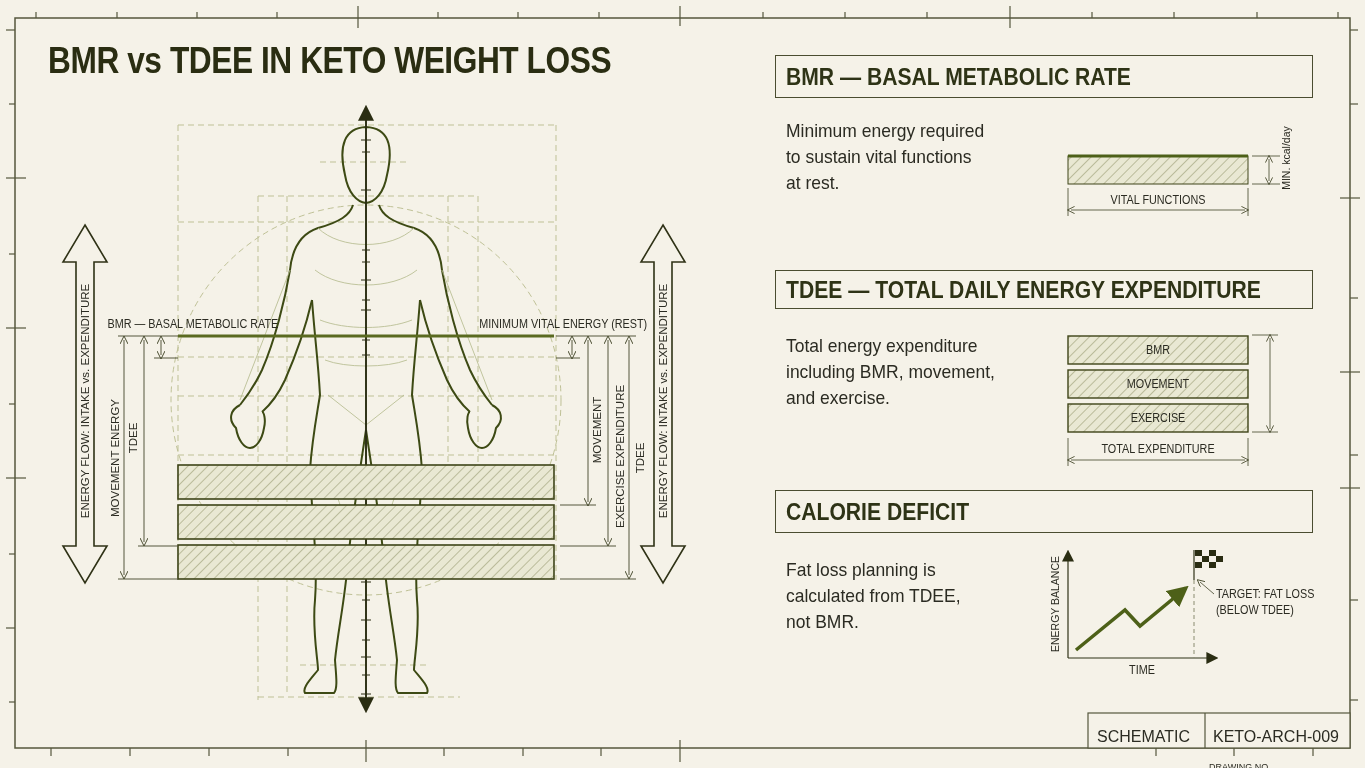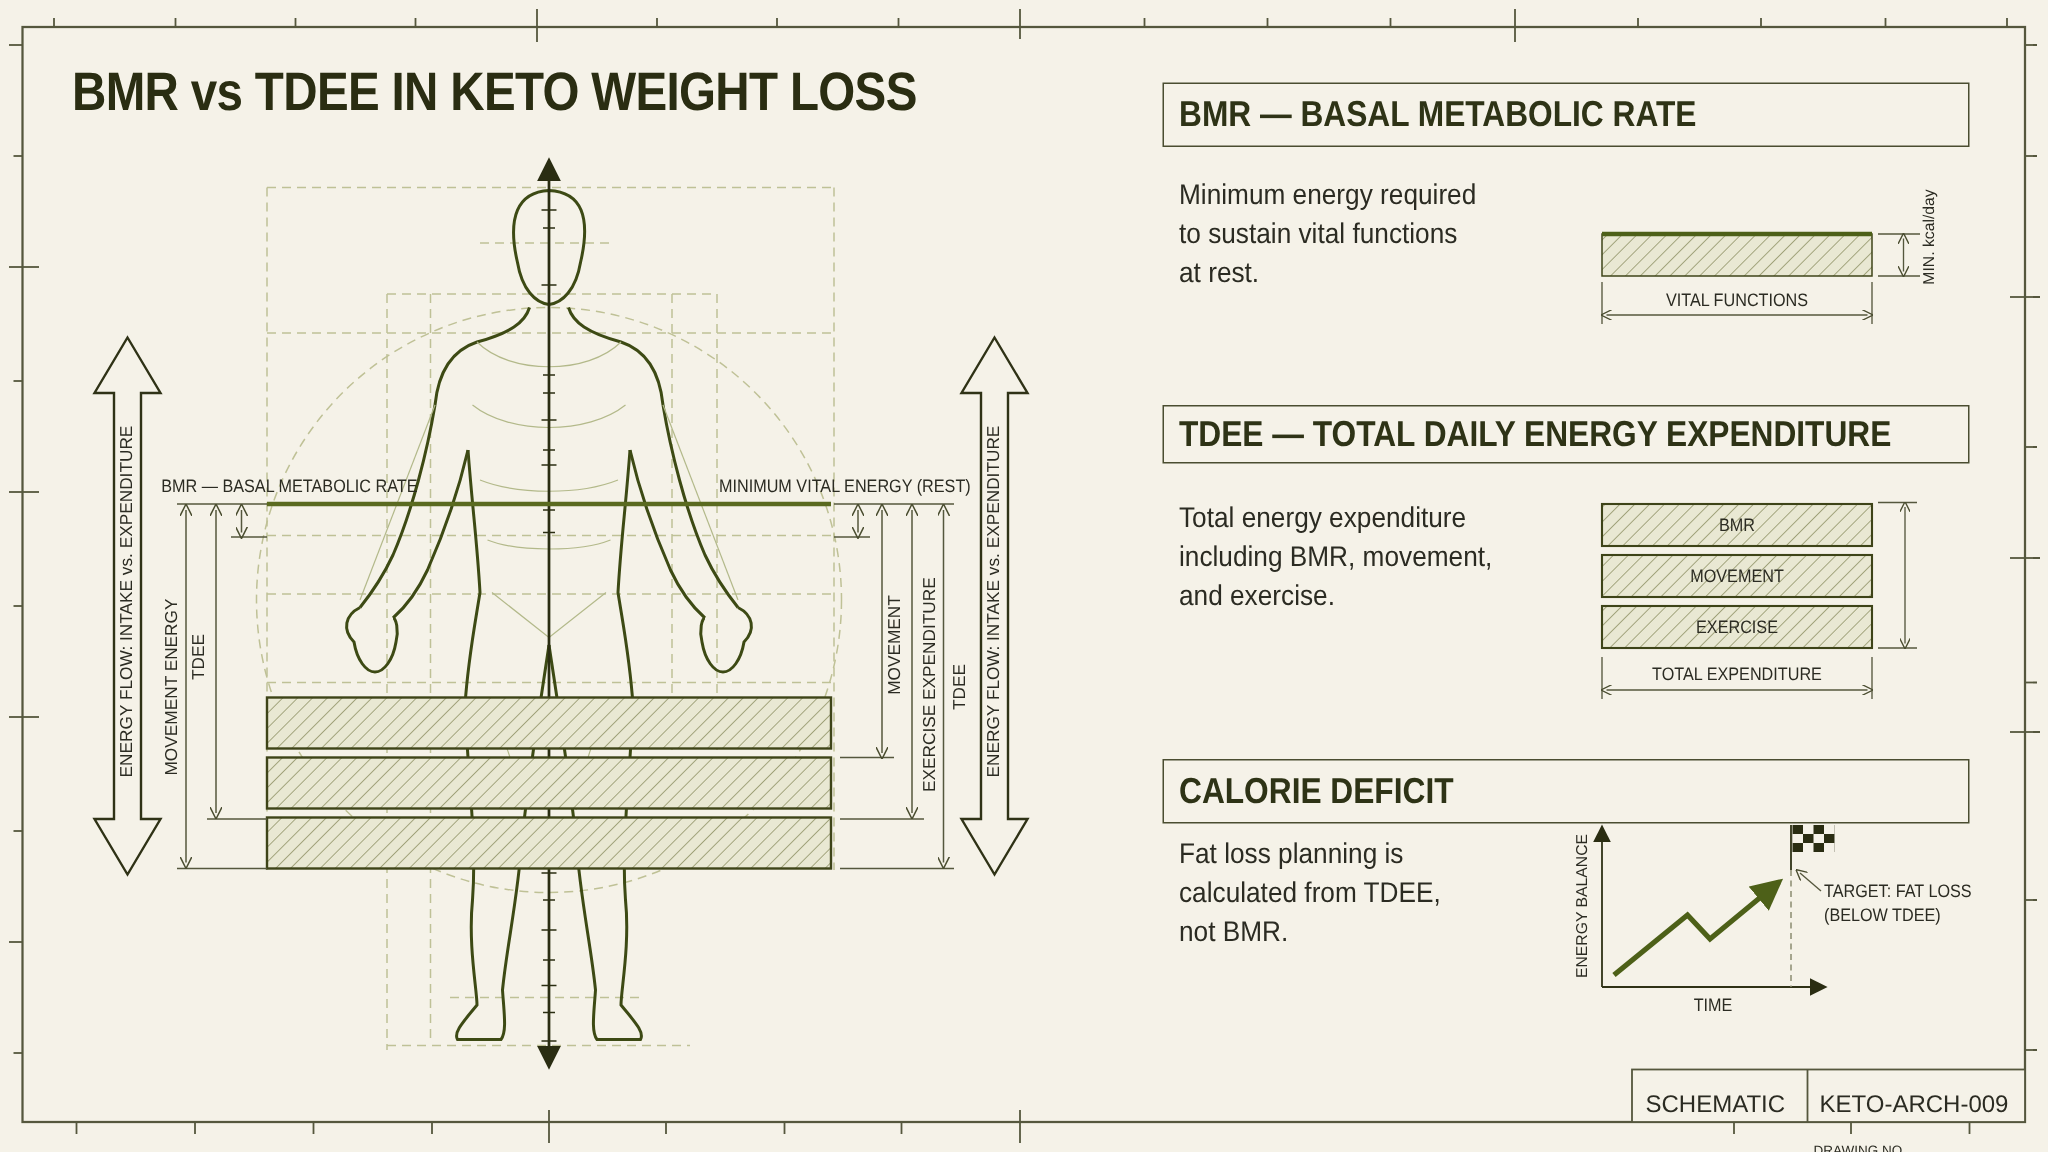--- a/index.html
+++ b/index.html
@@ -296,21 +296,21 @@
 <div class="abs desc" style="left:786px;top:333px;">
   <div>Total energy expenditure</div>
   <div>including BMR, movement,</div>
   <div>and exercise.</div>
 </div>
 <div class="abs small" style="left:1068px;top:343px;width:180px;text-align:center;">BMR</div>
 <div class="abs small" style="left:1068px;top:377px;width:180px;text-align:center;">MOVEMENT</div>
 <div class="abs small" style="left:1068px;top:411px;width:180px;text-align:center;">EXERCISE</div>
 <div class="abs small" style="left:1068px;top:442px;width:180px;text-align:center;">TOTAL EXPENDITURE</div>
 
-<div class="abs panel-head" style="left:775px;top:490px;width:538px;height:43px;margin-top:16px;">
+<div class="abs panel-head" style="left:775px;top:490px;width:538px;height:43px;">
   <span>CALORIE DEFICIT</span>
 </div>
 <div class="abs desc" style="left:786px;top:557px;">
   <div>Fat loss planning is</div>
   <div>calculated from TDEE,</div>
   <div>not BMR.</div>
 </div>
 <div class="abs vlabel" style="left:1005px;top:598px;width:100px;text-align:center;font-size:10.5px;transform:rotate(-90deg);">ENERGY BALANCE</div>
 <div class="abs small" style="left:1112px;top:663px;width:60px;text-align:center;">TIME</div>
 <div class="abs small" style="left:1216px;top:587px;transform-origin:left center;">TARGET: FAT LOSS</div>

